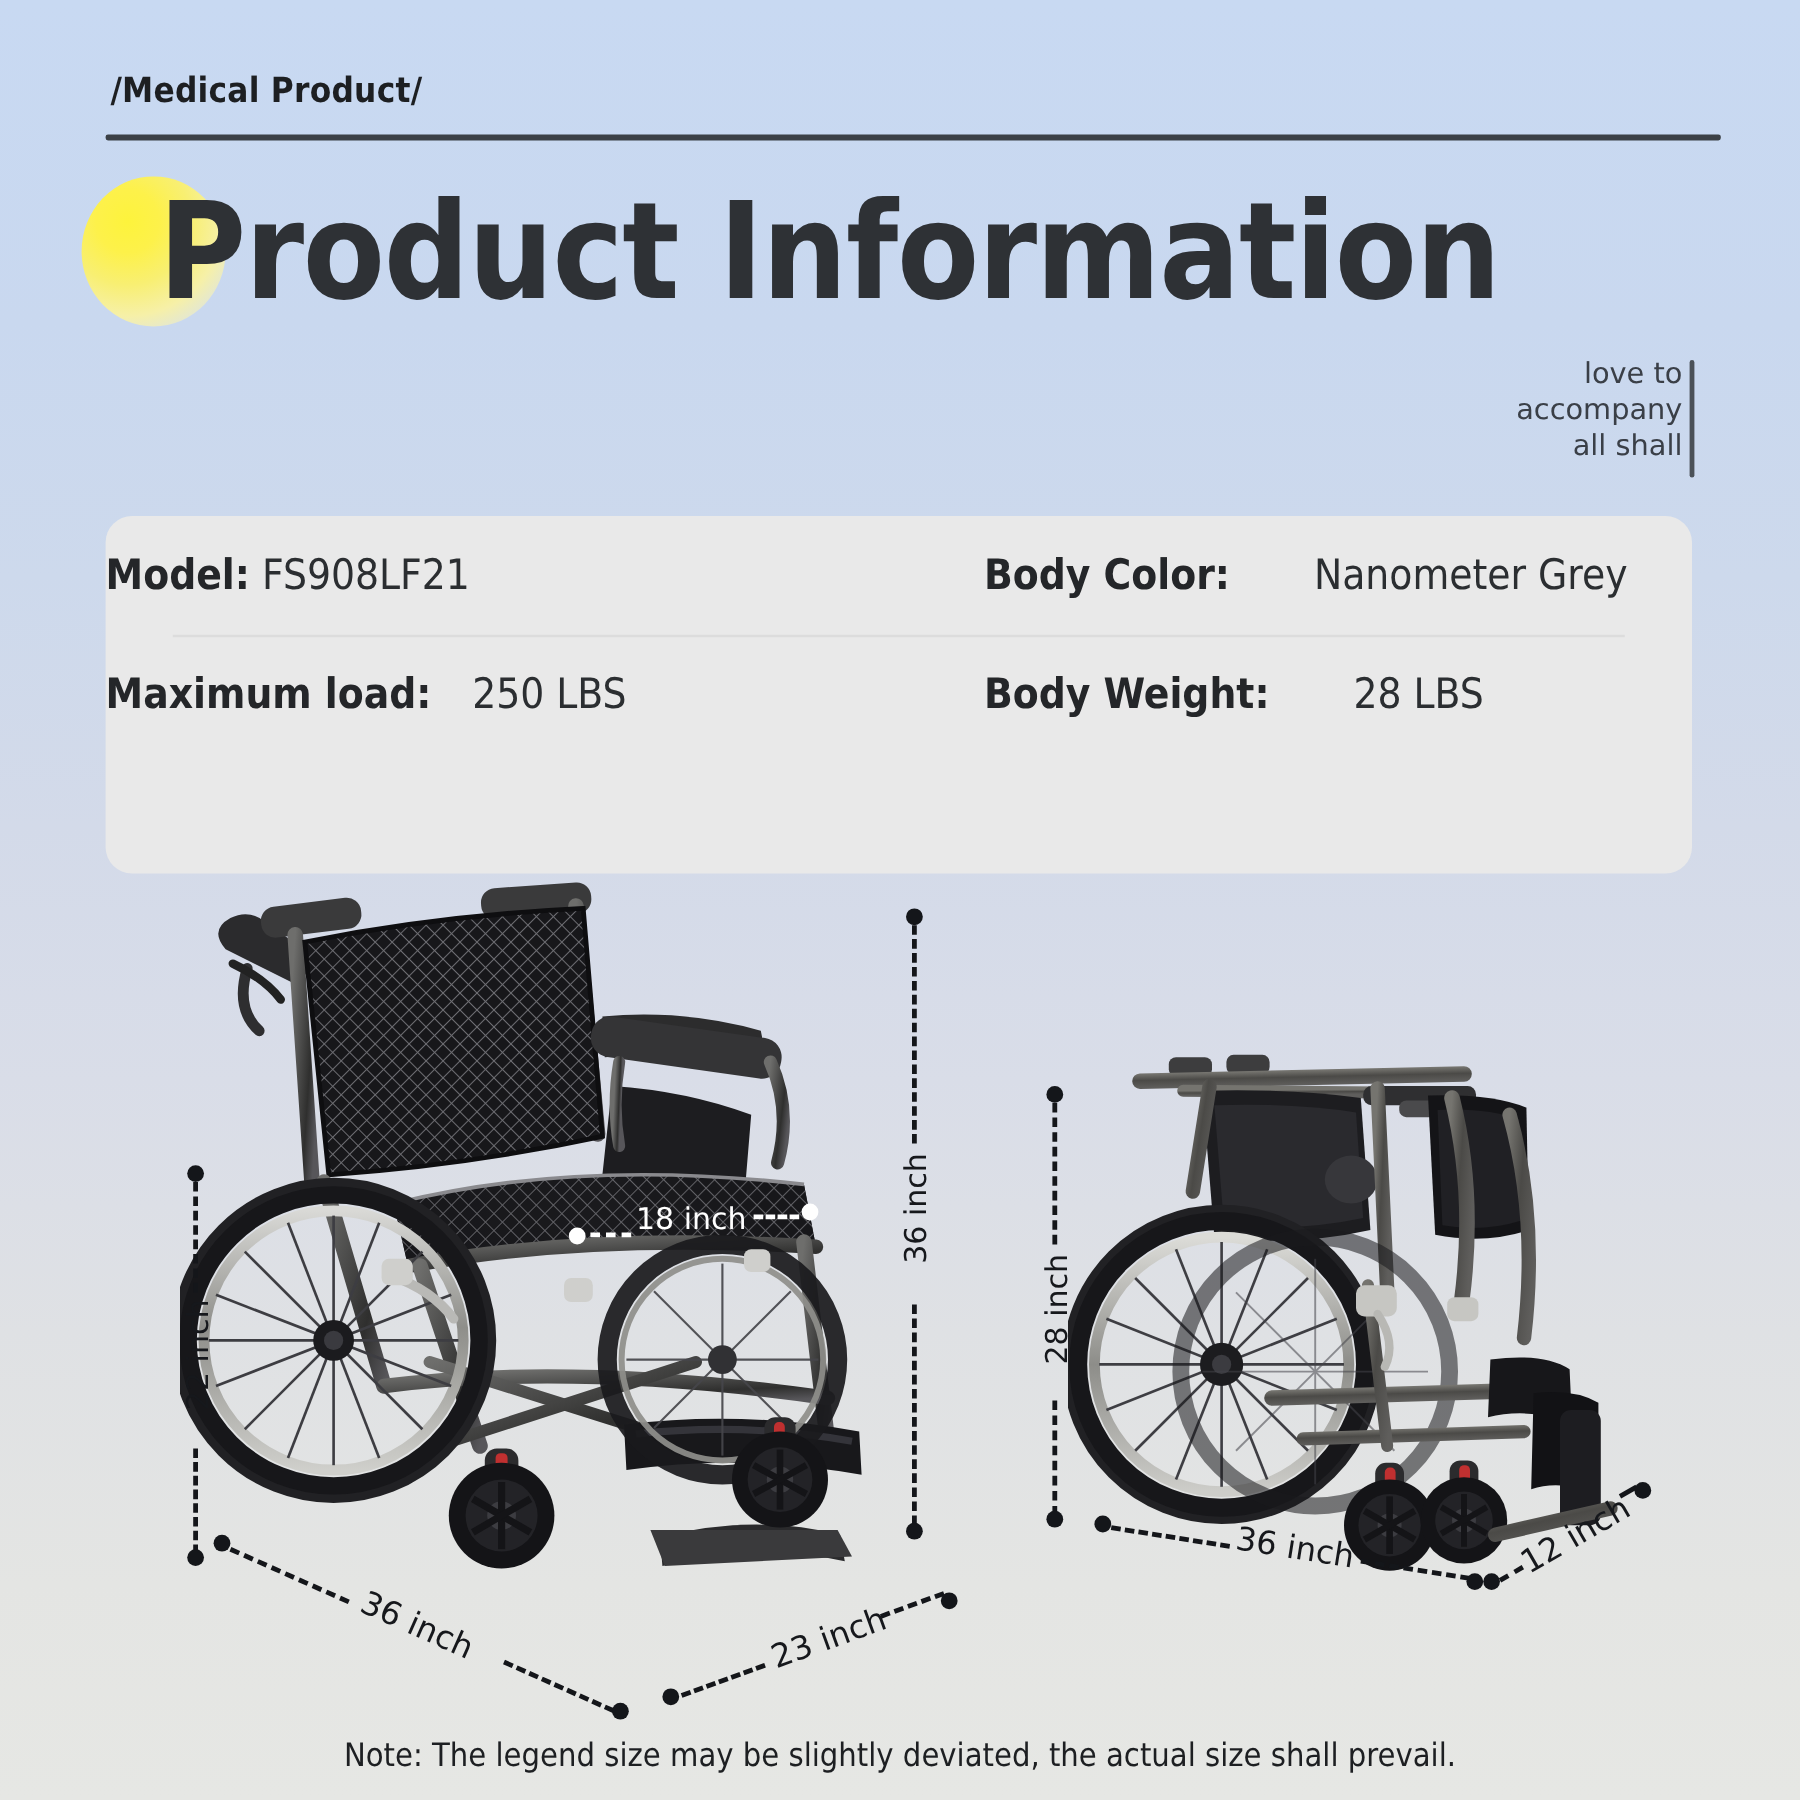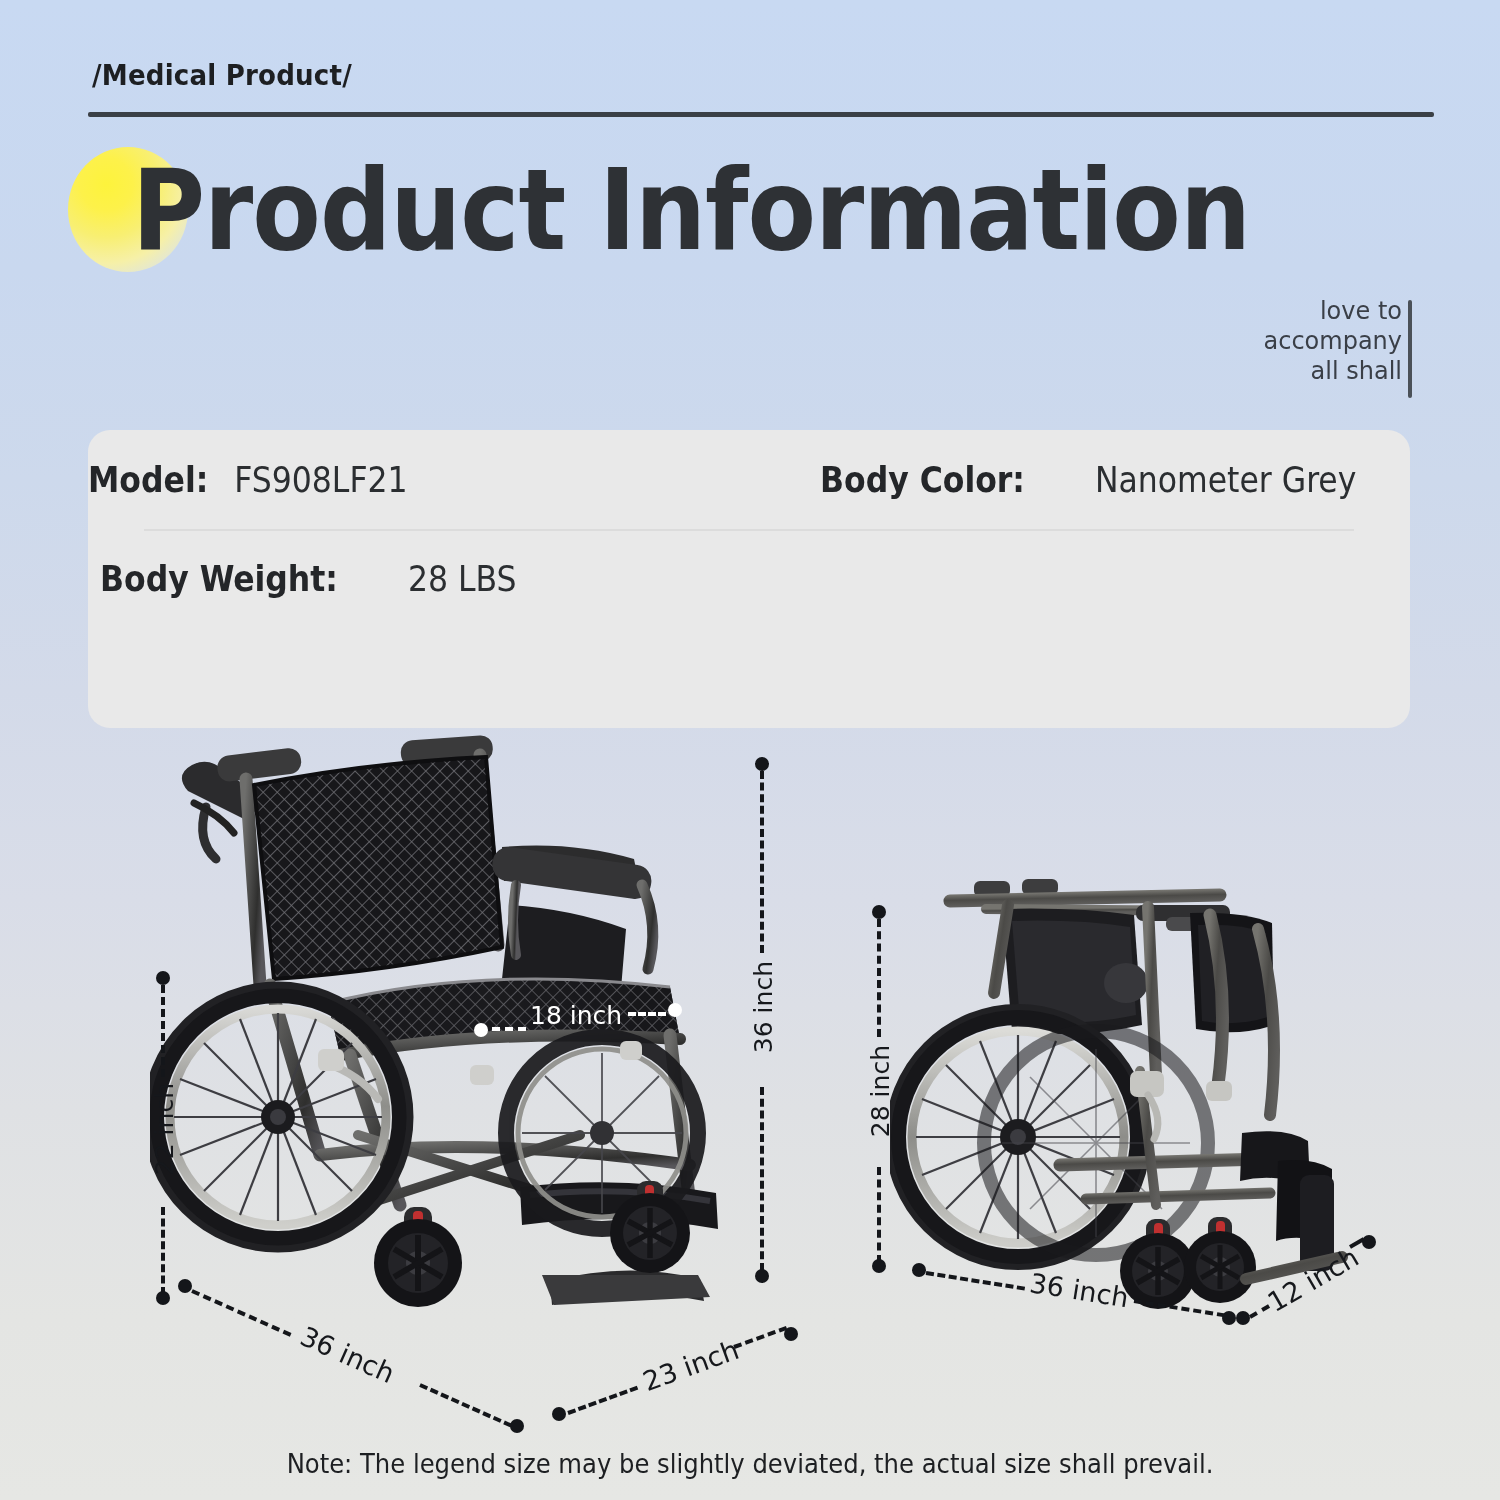--- a/index.html
+++ b/index.html
@@ -68,21 +68,21 @@
   .cell{ display:flex; align-items:baseline; }
   .cellA{ width:720px; }
   .cellB{ padding-left:12px;gap:36px; }
   .k{
     font-family:"DejaVu Sans Condensed","Liberation Sans",sans-serif;
     font-size:35px; font-weight:700; color:#242629; white-space:nowrap;
   }
   .v{
     font-family:"DejaVu Sans Condensed","Liberation Sans",sans-serif;
     font-size:35px; font-weight:400; color:#2b2e31; white-space:nowrap;
-    margin-left:26px;
+    margin-left:10px;
   }
   .v.wide{ margin-left:34px; }
 
   
   .stage{ position:absolute; left:0; top:735px; width:1233px; height:700px; }
   .vdash{
     position:absolute; width:0; border-left:4px dashed #14161a;
   }
   .dot{
     position:absolute; width:14px; height:14px; border-radius:50%;
@@ -136,20 +136,24 @@
       <span class="k">Model:</span>
       <span class="v">FS908LF21</span>
     </div>
     <div class="cell cellB">
       <span class="k">Body Color:</span>
       <span class="v wide">Nanometer Grey</span>
     </div>
   </div>
 
   <div class="specRow">
+    <div class="cell cellA">
+      <span class="k">Maximum load:</span>
+      <span class="v wide">250 LBS</span>
+    </div>
     <div class="cell cellB">
       <span class="k">Body Weight:</span>
       <span class="v wide">28 LBS</span>
     </div>
   </div>
 
 
 </div>
 
 <div class="stage">

